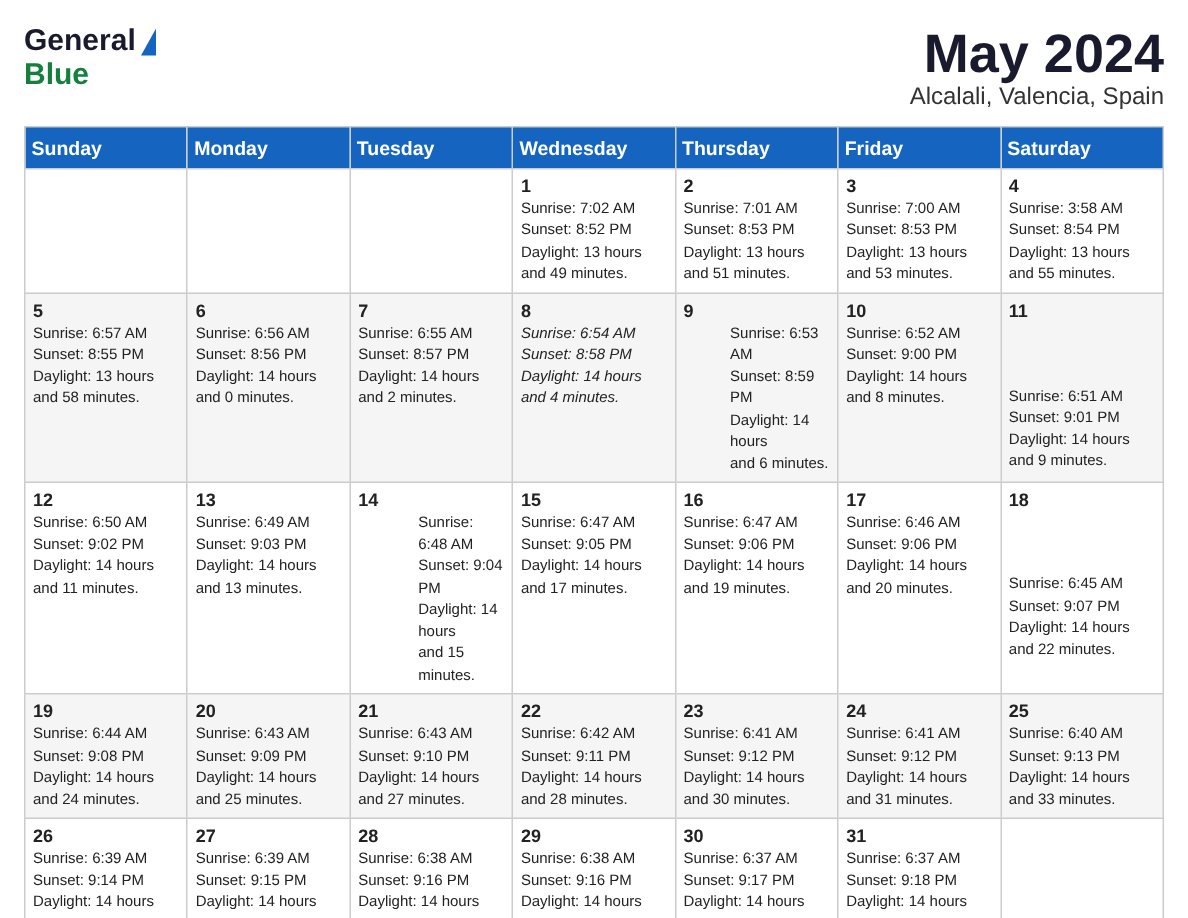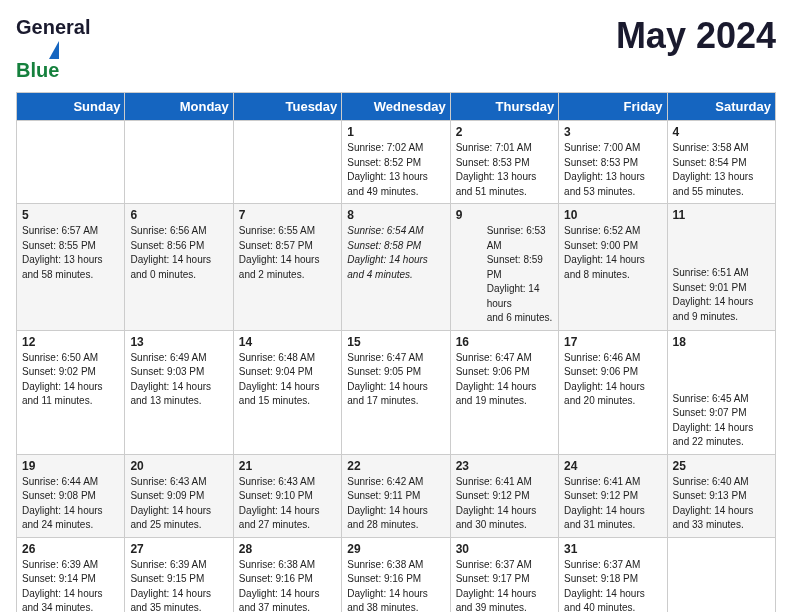--- a/index.html
+++ b/index.html
@@ -38,21 +38,21 @@
       width: 100%;
       border-collapse: collapse;
       table-layout: fixed;
     }
     thead tr th {
       background-color: #1565c0;
       color: #fff;
       font-size: 13px;
       font-weight: bold;
       padding: 6px 4px;
-      text-align: right;
+      text-align: left;
       border: 1px solid #ccc;
     }
     tbody tr td {
       border: 1px solid #ccc;
       vertical-align: top;
       padding: 4px 5px;
       font-size: 10.5px;
       color: #222;
       height: 80px;
       background: #fff;
@@ -67,21 +67,20 @@
     }
     .cell-info {
       font-size: 10px;
       line-height: 1.45;
       color: #222;
     }
     .logo-container {
       display: flex;
       align-items: center;
       gap: 2px;
-      flex-direction: column;
     }
     .logo-general {
       color: #1a1a2e;
       font-size: 20px;
       font-weight: bold;
     }
     .logo-blue {
       color: #15803d;
       font-size: 20px;
       font-weight: bold;
@@ -102,20 +101,21 @@
 <div class="header">
   <div class="logo">
     <div class="logo-container">
       <span class="logo-general">General</span>
       <span class="logo-triangle"></span>
     </div>
     <span class="logo-blue">Blue</span>
   </div>
   <div class="title-block">
     <div class="month-year">May 2024</div>
+    <div class="location">Alcalali, Valencia, Spain</div>
   </div>
 </div>
 
 <table>
   <thead>
     <tr>
     <th>Sunday</th>
         <th>Monday</th>
         <th>Tuesday</th>
         <th>Wednesday</th>
@@ -219,21 +219,21 @@
         </td>
         <td>
           <div class="day-num">13</div>
           <div class="cell-info" style="white-space: pre-line;">Sunrise: 6:49 AM
 Sunset: 9:03 PM
 Daylight: 14 hours
 and 13 minutes.</div>
         </td>
         <td>
           <div class="day-num">14</div>
-          <div class="cell-info" style="white-space: pre-line;">Sunrise: 6:48 AM
+          <div class="cell-info" style="white-space: pre-line; margin-left: 40px;">Sunrise: 6:48 AM
 Sunset: 9:04 PM
 Daylight: 14 hours
 and 15 minutes.</div>
         </td>
         <td>
           <div class="day-num">15</div>
           <div class="cell-info" style="white-space: pre-line;">Sunrise: 6:47 AM
 Sunset: 9:05 PM
 Daylight: 14 hours
 and 17 minutes.</div>

